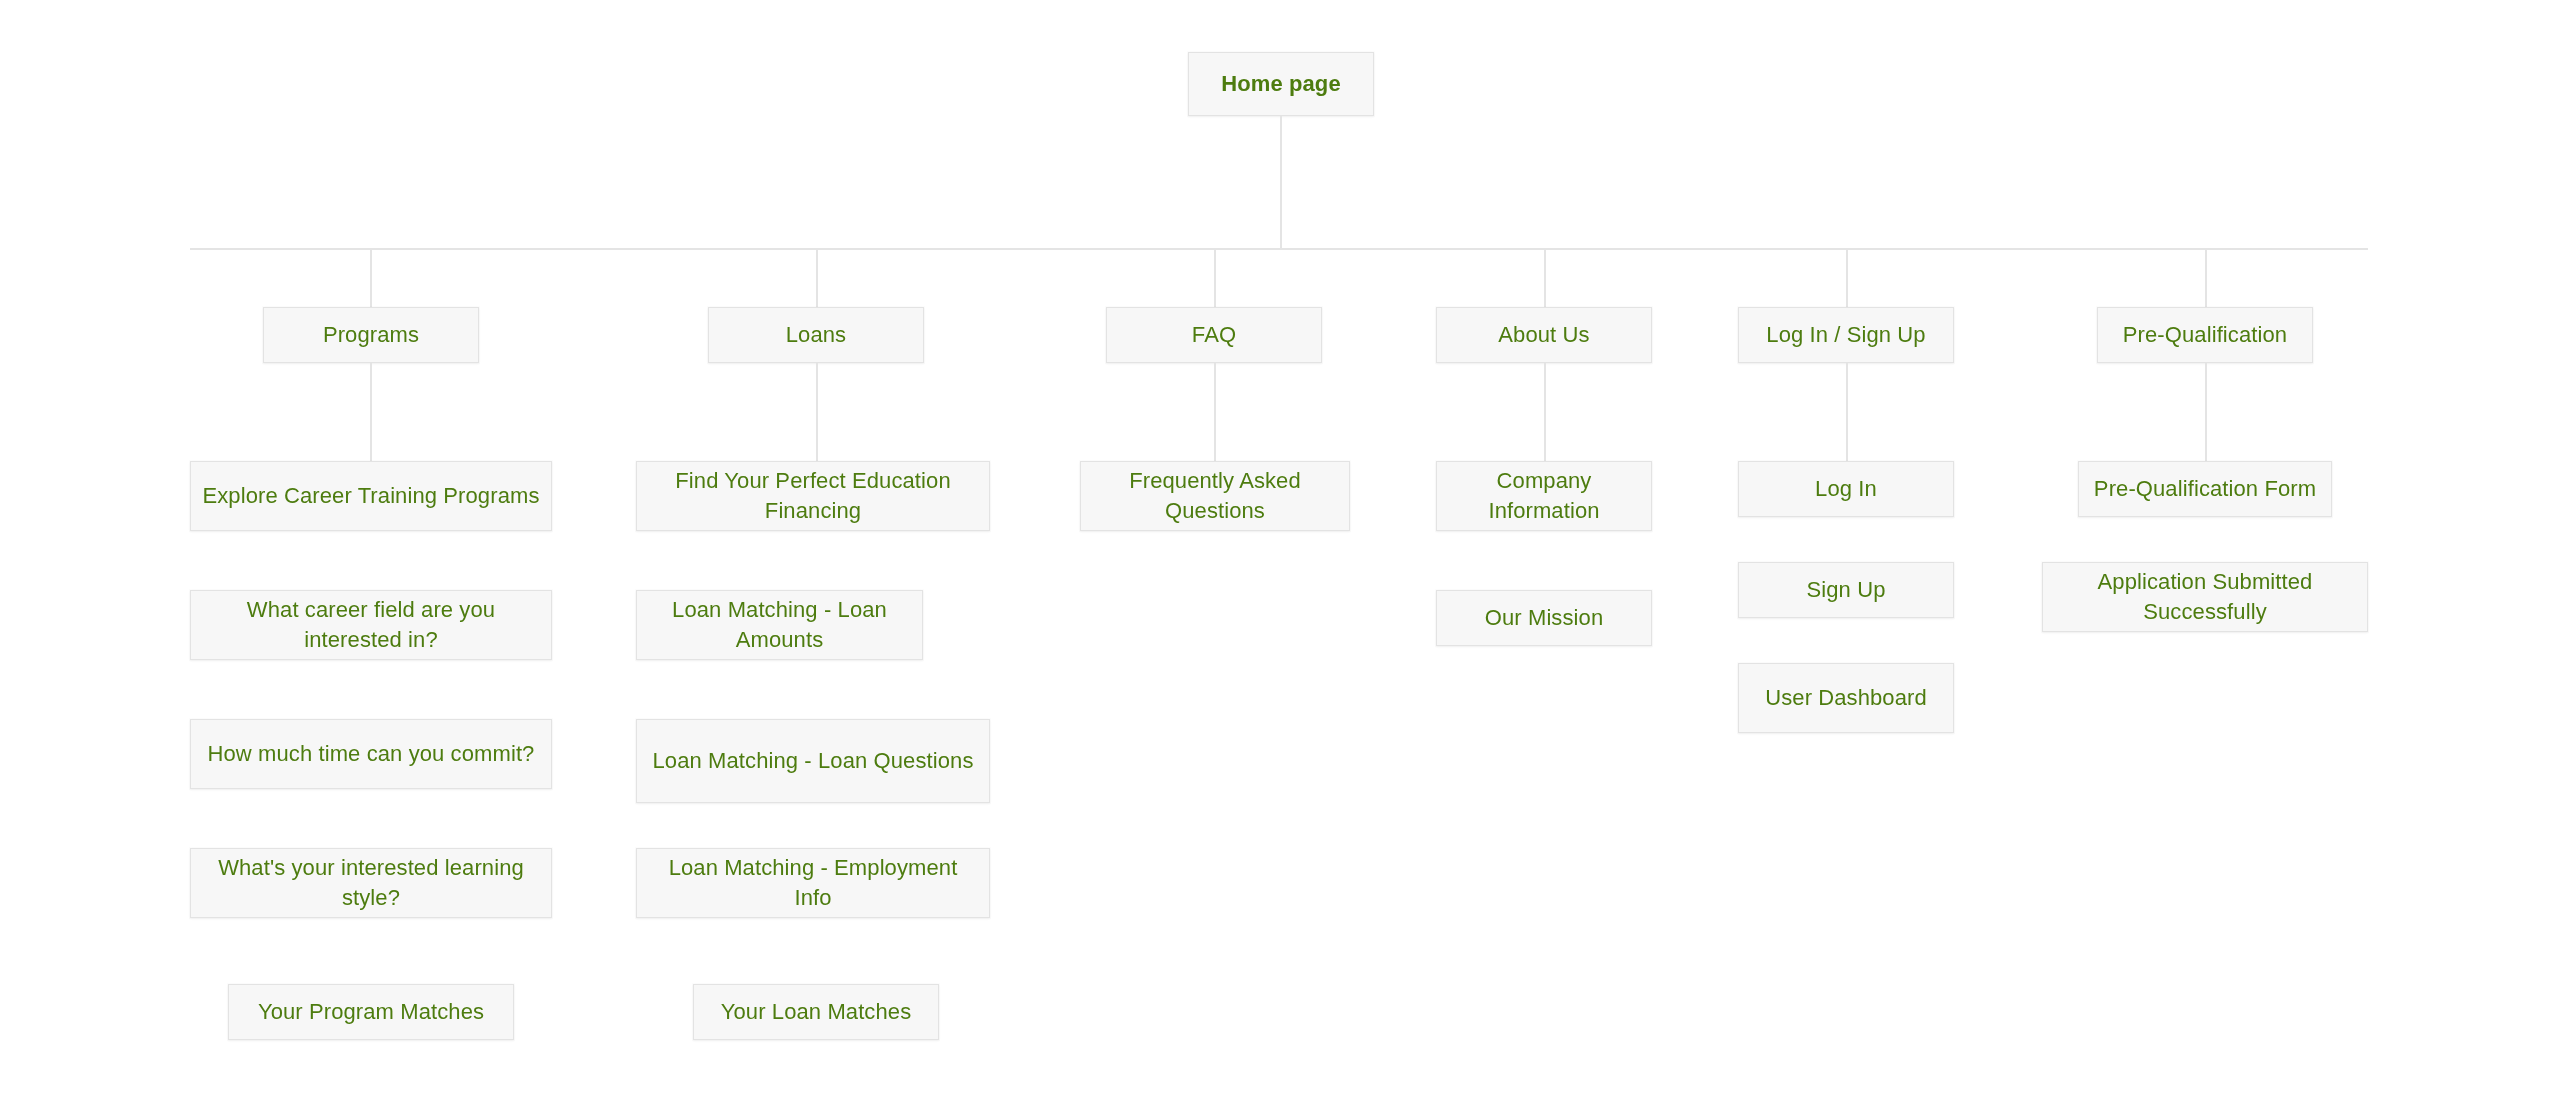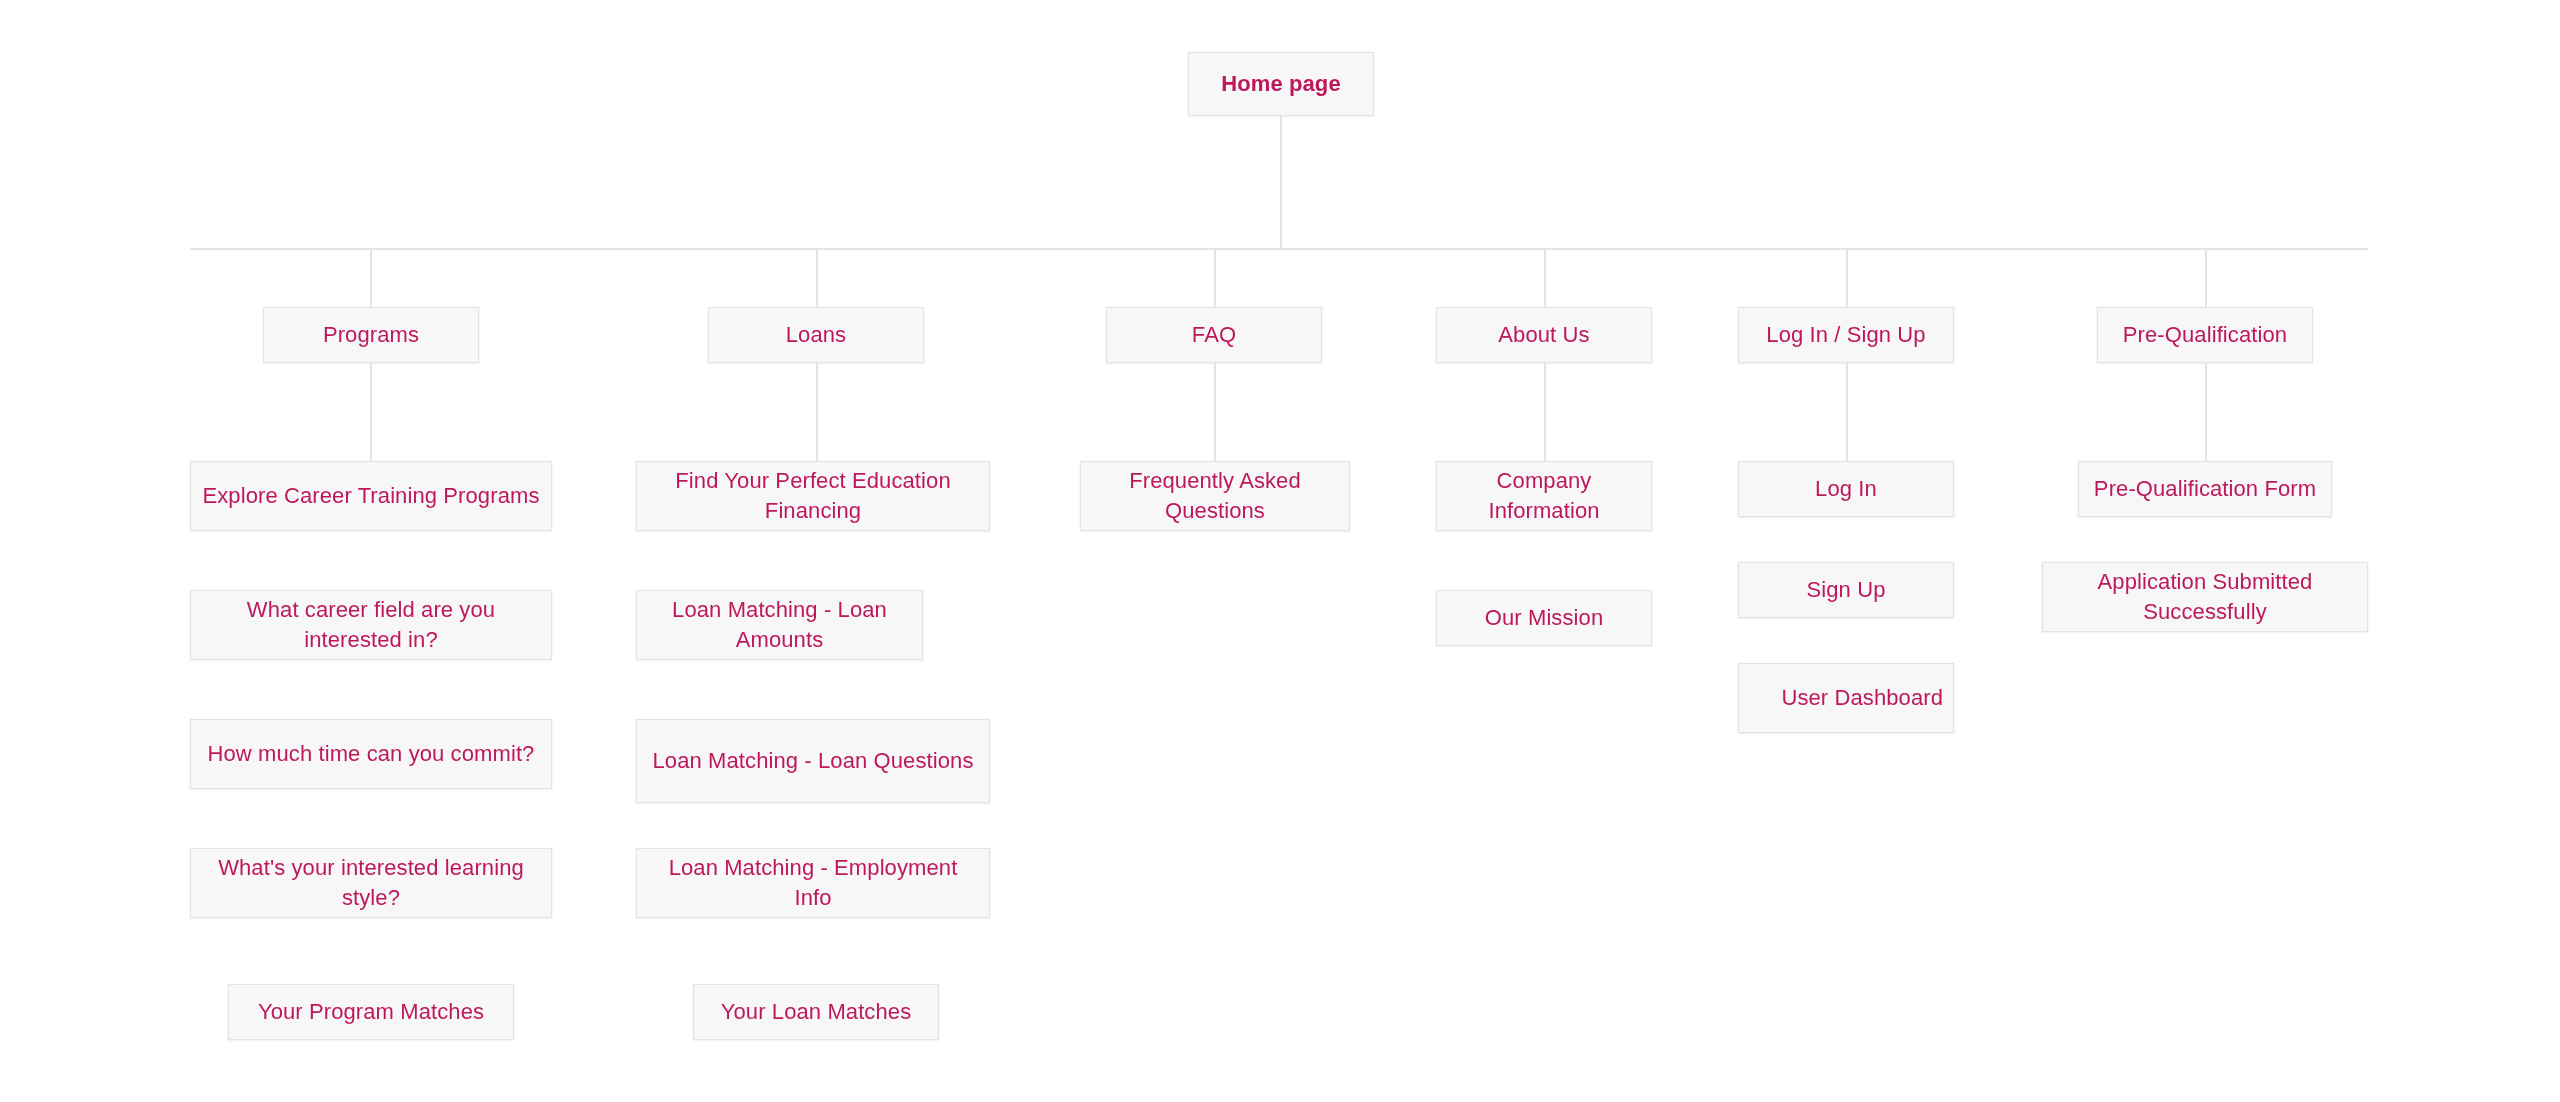--- a/index.html
+++ b/index.html
@@ -32,21 +32,21 @@
   .node {
     position: absolute;
     box-sizing: border-box;
     background: #f7f7f7;
     border: 1px solid #e3e3e3;
     box-shadow: 0 1px 2px rgba(0,0,0,0.055), 0 0 0 1px rgba(0,0,0,0.012);
     display: flex;
     align-items: center;
     justify-content: center;
     text-align: center;
-    color: #be185d;
+    color: #4d7c0f;
     font-size: 22px;
     line-height: 30px;
     padding: 4px 10px;
     letter-spacing: 0.1px;
   }
   .node .label {
     display: block;
     width: 100%;
   }
   .node.root {
@@ -142,21 +142,21 @@
   <div class="node" style="left:1436px; top:590px; width:216px; height:56px;">
     <span class="label">Our Mission</span>
   </div>
 
   <div class="node" style="left:1738px; top:461px; width:216px; height:56px;">
     <span class="label">Log In</span>
   </div>
   <div class="node" style="left:1738px; top:562px; width:216px; height:56px;">
     <span class="label">Sign Up</span>
   </div>
-  <div class="node" style="left:1738px; top:663px; width:216px; height:70px;text-align:right;">
+  <div class="node" style="left:1738px; top:663px; width:216px; height:70px;">
     <span class="label">User Dashboard</span>
   </div>
 
   <div class="node" style="left:2078px; top:461px; width:254px; height:56px;">
     <span class="label">Pre-Qualification Form</span>
   </div>
   <div class="node" style="left:2042px; top:562px; width:326px; height:70px;">
     <span class="label">Application Submitted Successfully</span>
   </div>
 

